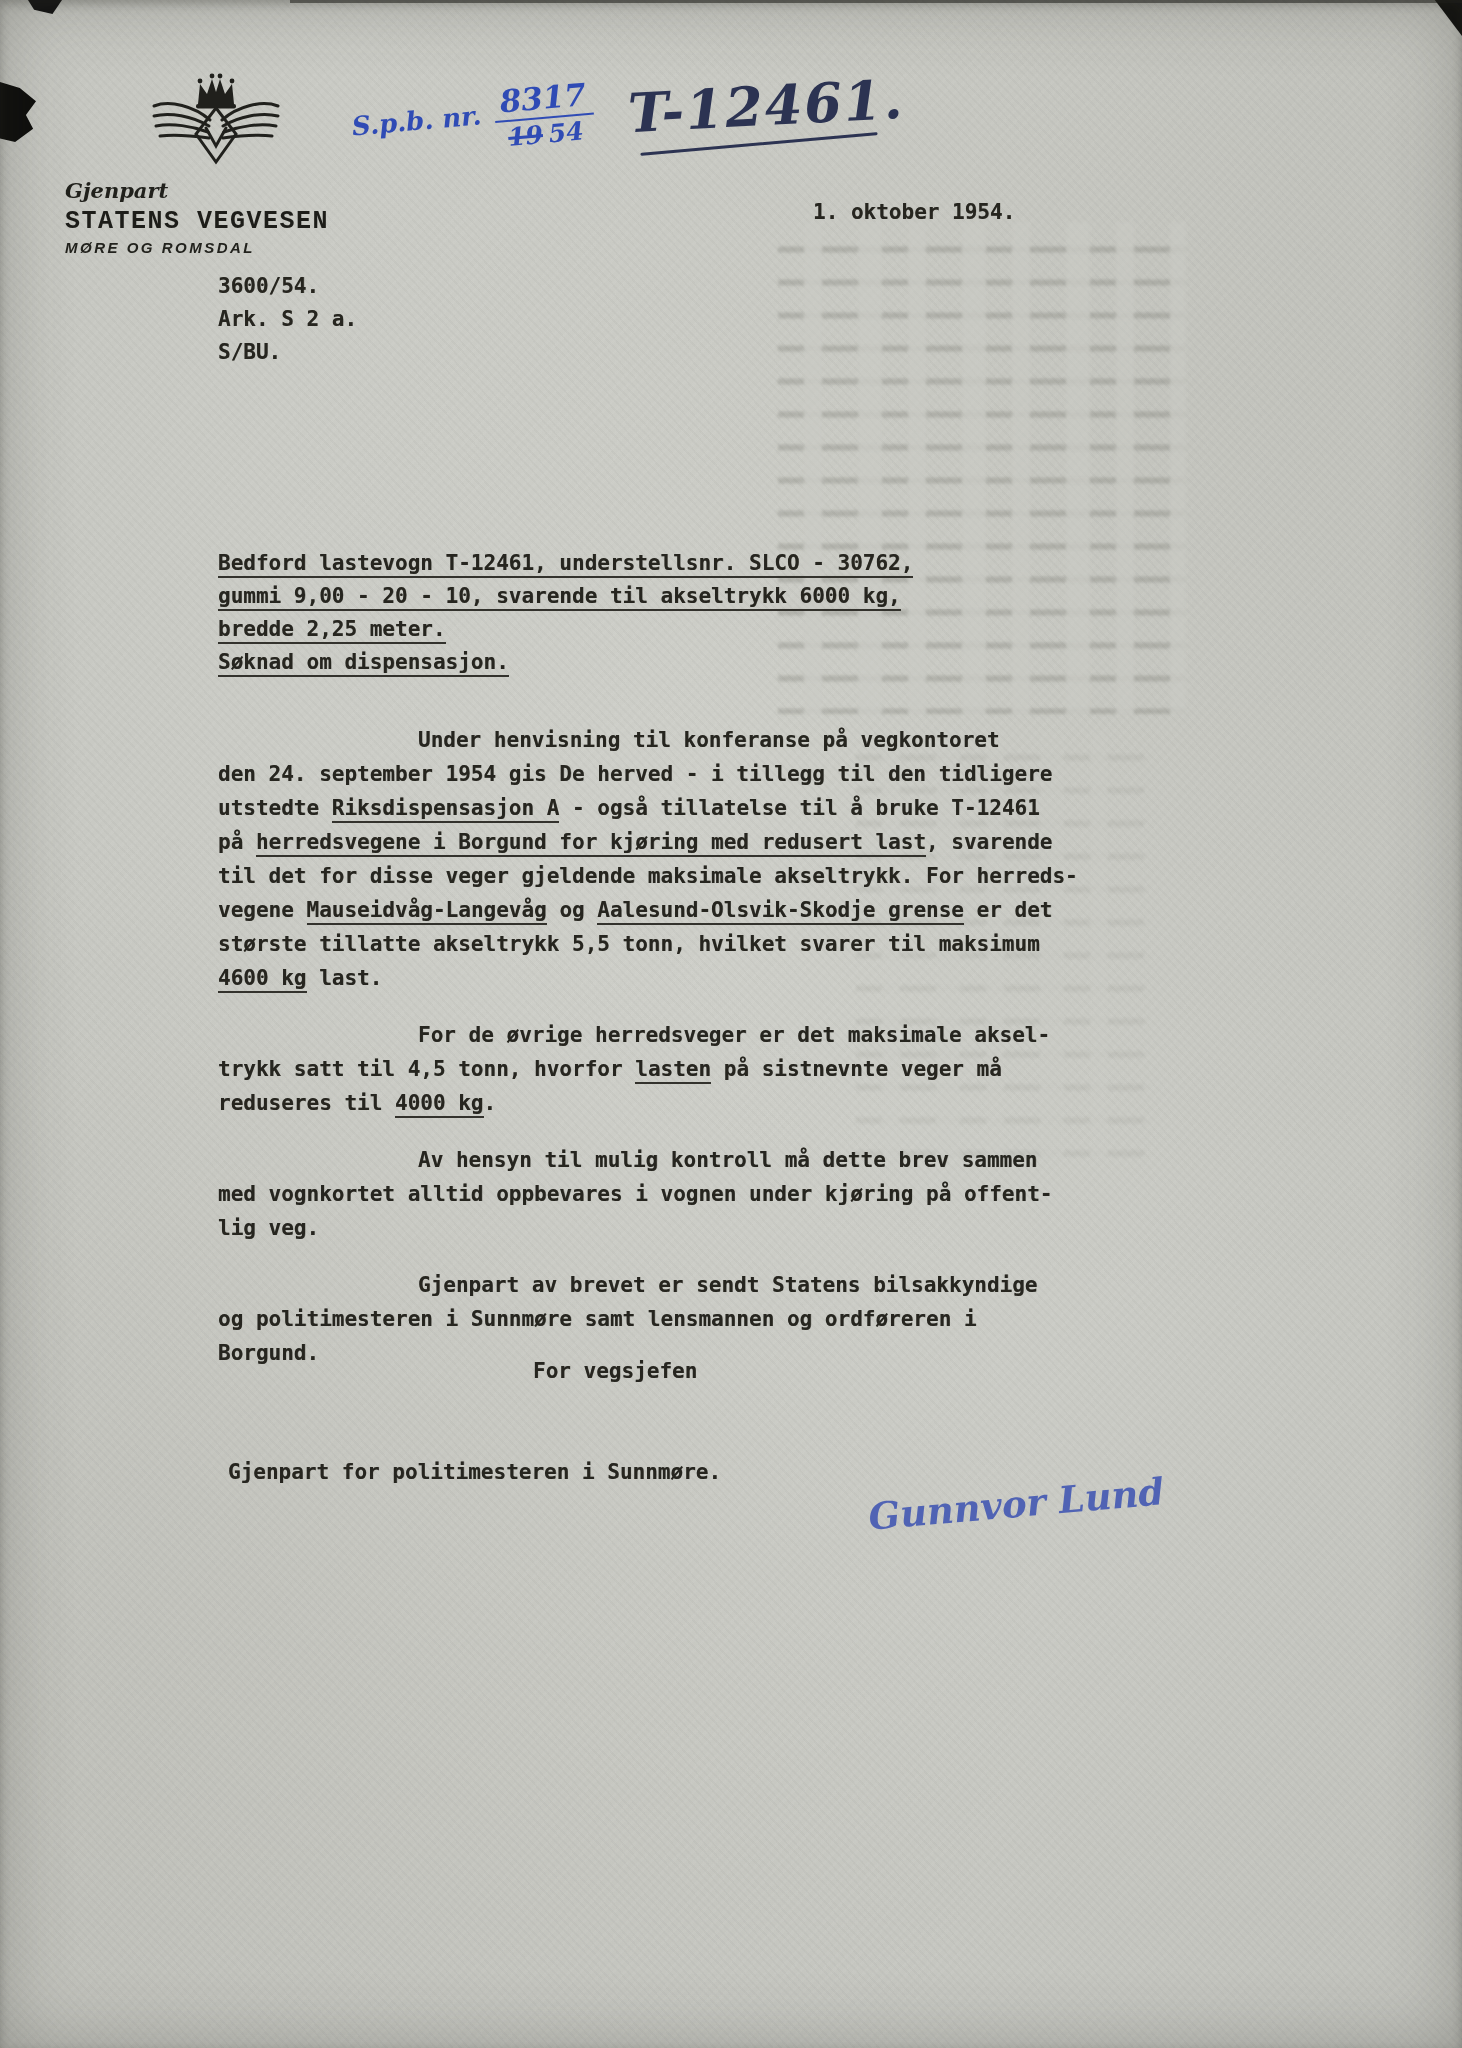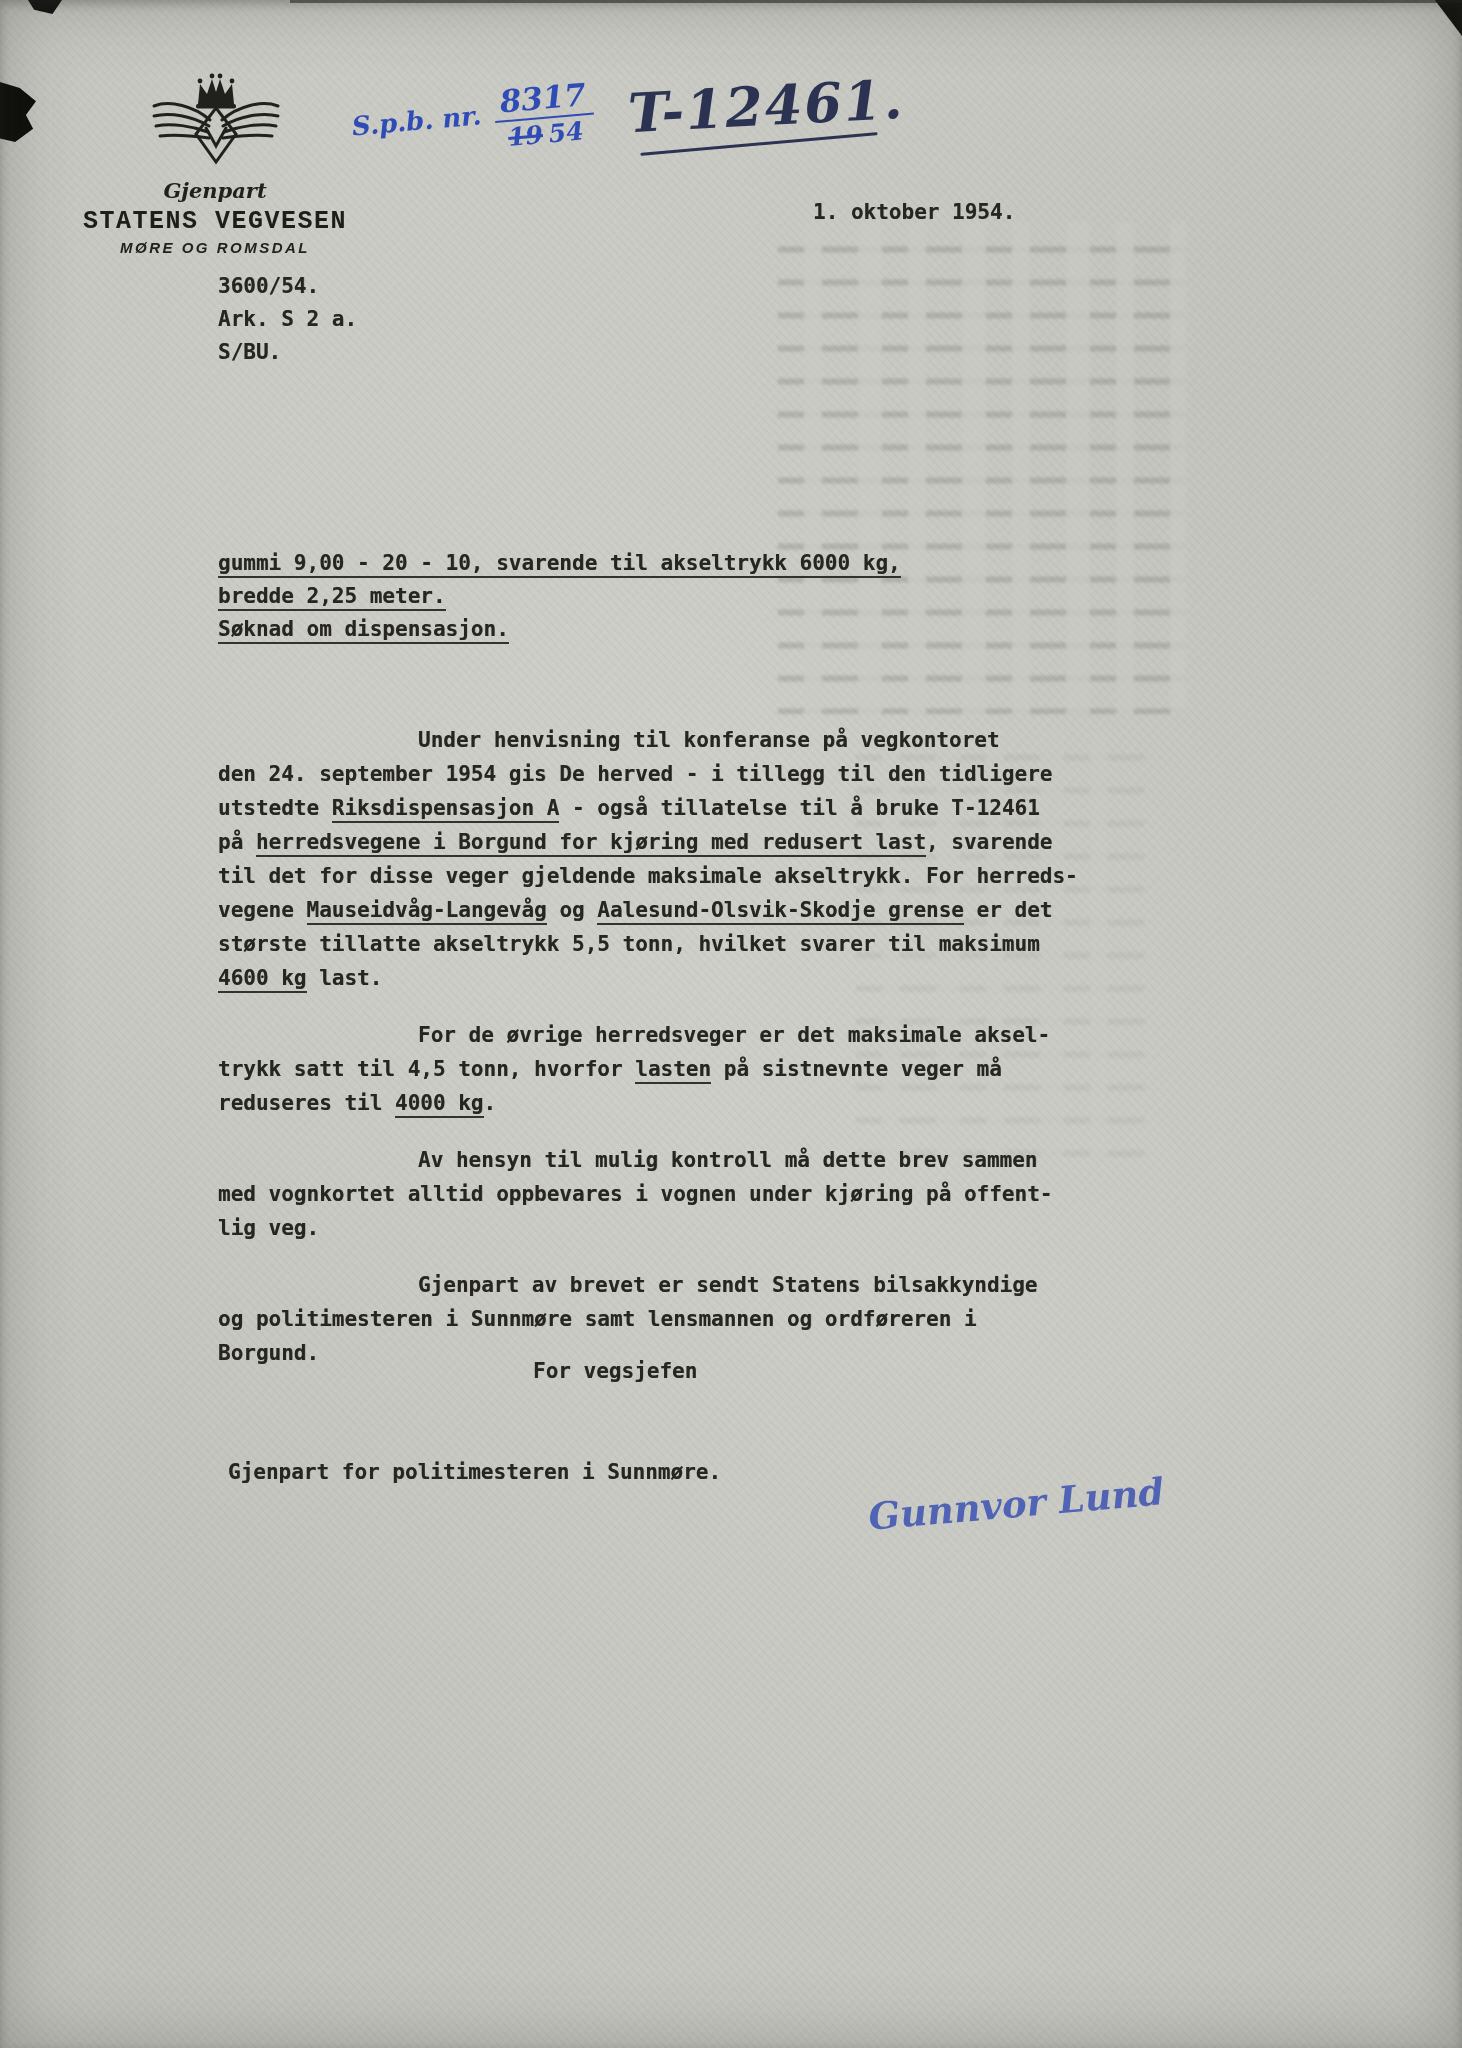--- a/index.html
+++ b/index.html
@@ -44,21 +44,21 @@
     clip-path:polygon(0 0,100% 0,72% 100%,18% 70%);
   }
   .corner-tr{
     position:absolute;right:0;top:0;width:32px;height:36px;background:#0e0e0c;
     clip-path:polygon(15% 0,100% 0,100% 100%);
   }
   .top-edge{
     position:absolute;left:290px;right:0;top:0;height:3px;background:rgba(25,25,22,0.55);
   }
   
-  .header{position:absolute;left:65px;top:178px;width:300px;text-align:center;}
+  .header{position:absolute;left:65px;top:178px;width:300px;text-align:left;}
   .logo{position:absolute;left:146px;top:70px;}
   .gjenpart{
     font-family:"DejaVu Serif", serif;font-style:italic;font-weight:700;
     font-size:21px;color:#21211c;
   }
   .orgname{
     font-family:Liberation Mono, monospace;font-weight:700;
     font-size:25px;letter-spacing:1.5px;color:#1d1d19;margin-top:4px;white-space:nowrap;
   }
   .region{
@@ -160,21 +160,21 @@
   <div class="tnum">
     <span>T-12461.</span>
     <div class="tnum-underline"></div>
   </div>
 
   <div class="date t">1. oktober 1954.</div>
 
   <div class="refblock t"><div>3600/54.</div><div>Ark. S 2 a.</div><div>S/BU.</div></div>
 
 
-  <div class="subject t"><div><span class="u">gummi 9,00 - 20 - 10, svarende til akseltrykk 6000 kg,</span></div><div><span class="u">bredde 2,25 meter.</span></div><div><span class="u">Søknad om dispensasjon.</span></div></div>
+  <div class="subject t"><div><span class="u">Bedford lastevogn T-12461, understellsnr. SLCO - 30762,</span></div><div><span class="u">gummi 9,00 - 20 - 10, svarende til akseltrykk 6000 kg,</span></div><div><span class="u">bredde 2,25 meter.</span></div><div><span class="u">Søknad om dispensasjon.</span></div></div>
 
   <div class="body t"><div class="body-line indent"><span>Under henvisning til konferanse på vegkontoret</span></div><div class="body-line"><span>den 24. september 1954 gis De herved - i tillegg til den tidligere</span></div><div class="body-line"><span>utstedte </span><span class="u">Riksdispensasjon A</span><span> - også tillatelse til å bruke T-12461</span></div><div class="body-line"><span>på </span><span class="u">herredsvegene i Borgund for kjøring med redusert last</span><span>, svarende</span></div><div class="body-line"><span>til det for disse veger gjeldende maksimale akseltrykk. For herreds-</span></div><div class="body-line"><span>vegene </span><span class="u">Mauseidvåg-Langevåg</span><span> og </span><span class="u">Aalesund-Olsvik-Skodje grense</span><span> er det</span></div><div class="body-line"><span>største tillatte akseltrykk 5,5 tonn, hvilket svarer til maksimum</span></div><div class="body-line"><span class="u">4600 kg</span><span> last.</span></div><div class="body-line indent"><span>For de øvrige herredsveger er det maksimale aksel-</span></div><div class="body-line"><span>trykk satt til 4,5 tonn, hvorfor </span><span class="u">lasten</span><span> på sistnevnte veger må</span></div><div class="body-line"><span>reduseres til </span><span class="u">4000 kg</span><span>.</span></div><div class="body-line indent"><span>Av hensyn til mulig kontroll må dette brev sammen</span></div><div class="body-line"><span>med vognkortet alltid oppbevares i vognen under kjøring på offent-</span></div><div class="body-line"><span>lig veg.</span></div><div class="body-line indent"><span>Gjenpart av brevet er sendt Statens bilsakkyndige</span></div><div class="body-line"><span>og politimesteren i Sunnmøre samt lensmannen og ordføreren i</span></div><div class="body-line"><span>Borgund.</span></div></div>
 
   <div class="closing t">For vegsjefen</div>
 
   <div class="footnote t">Gjenpart for politimesteren i Sunnmøre.</div>
 
   <div class="signature">Gunnvor Lund</div>
 
   <div class="vignette"></div>

